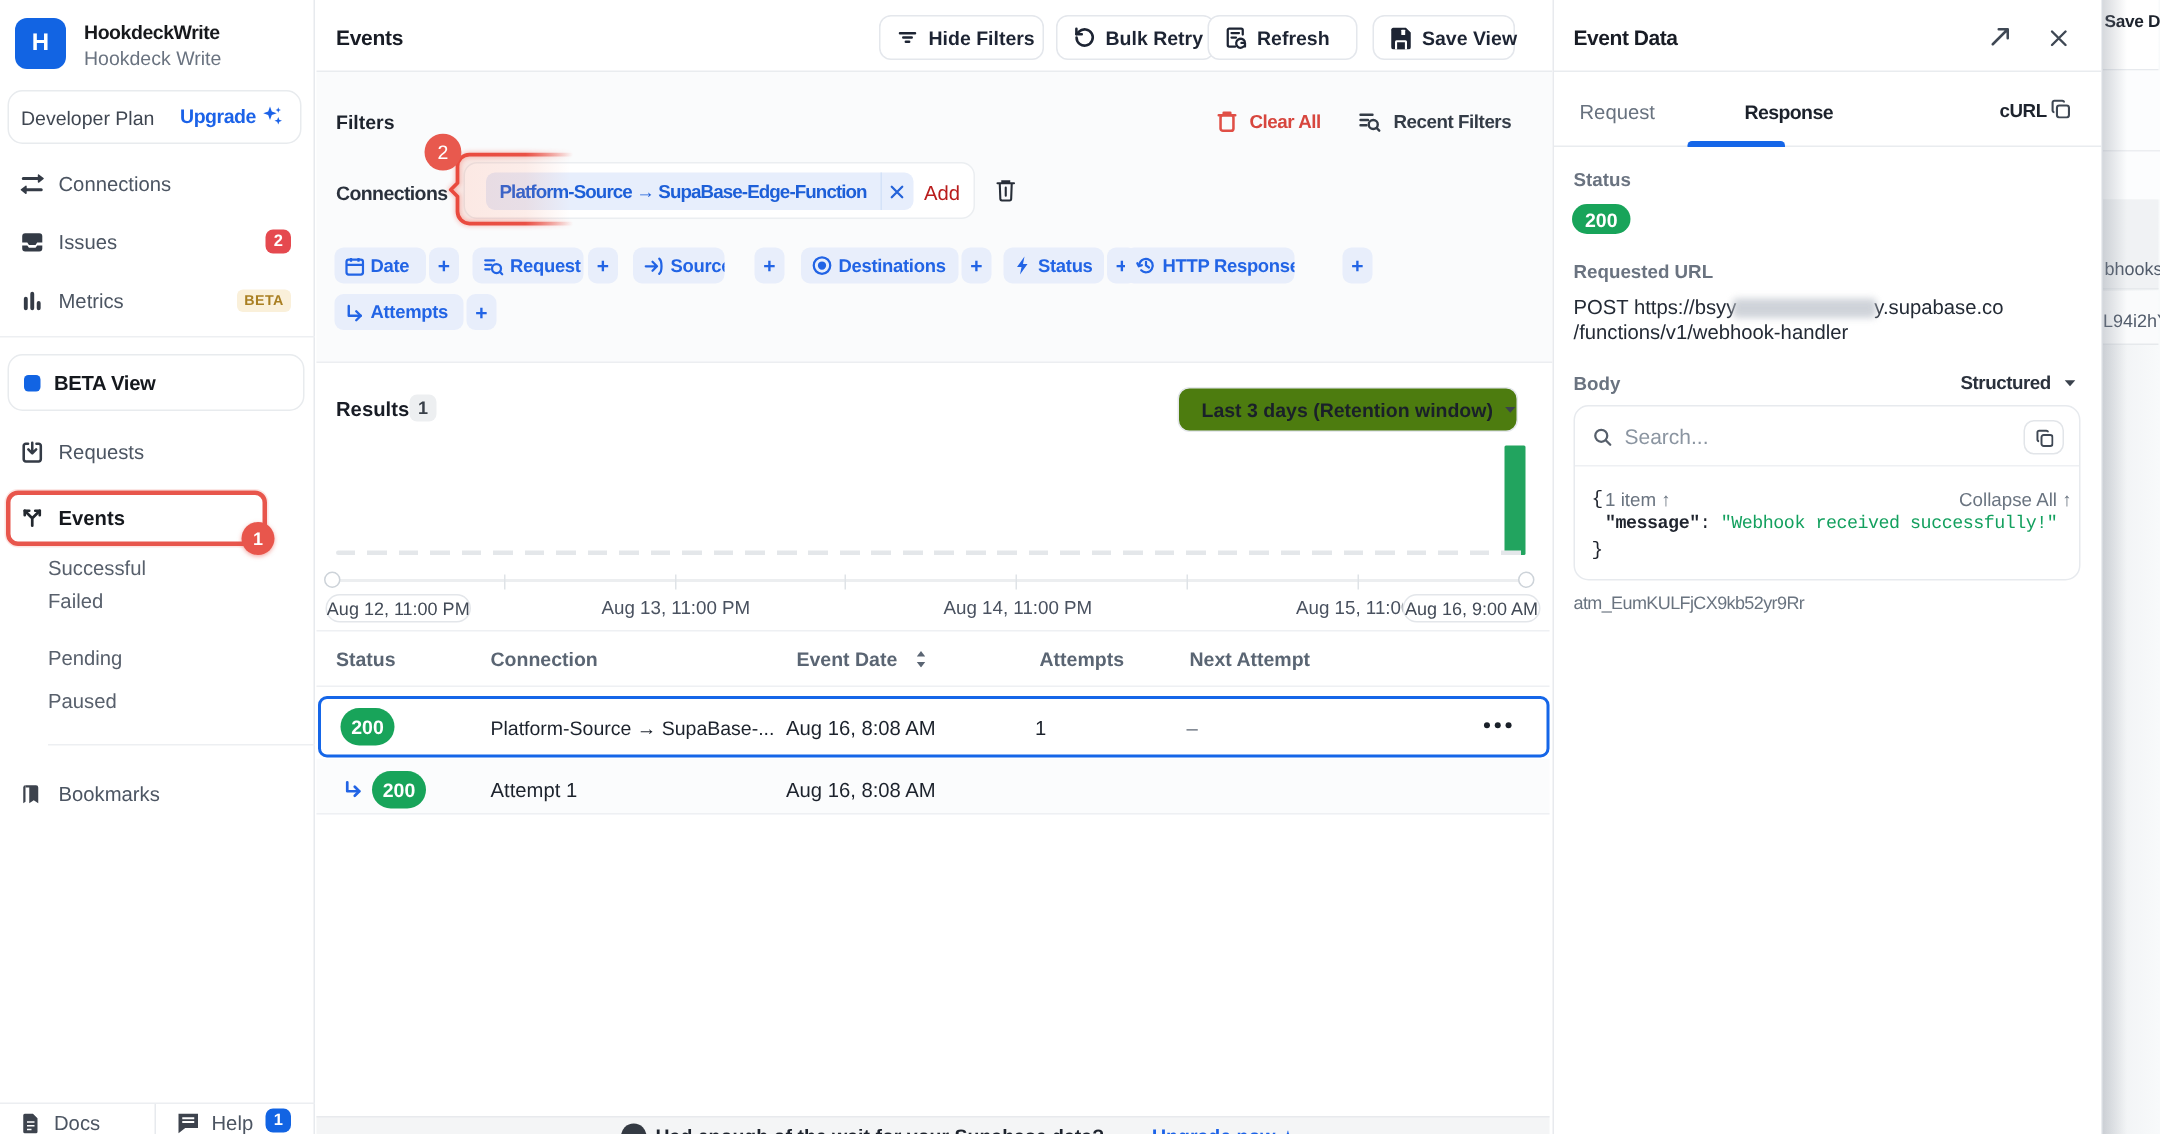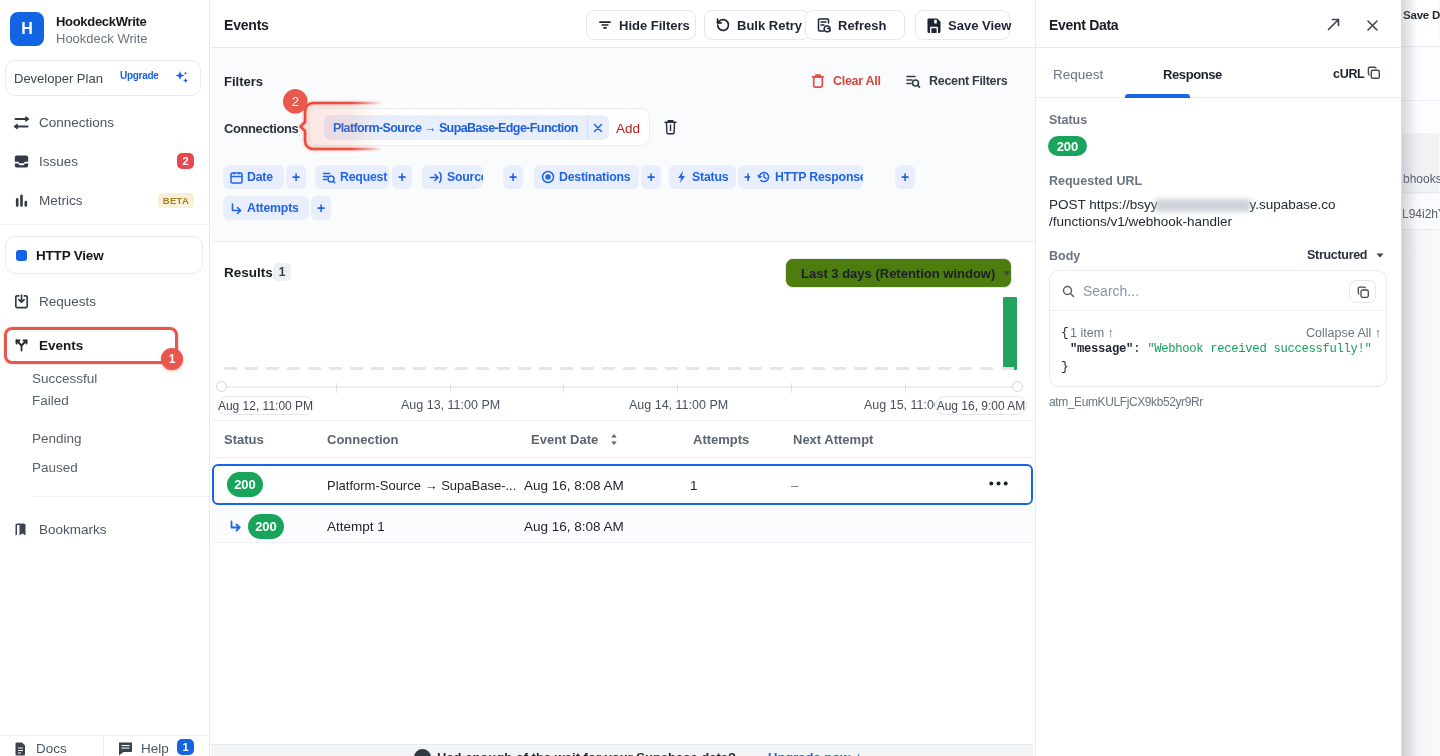--- a/index.html
+++ b/index.html
@@ -102,21 +102,21 @@
 </head>
 <body>
 <div id="app">
 
 <div id="sidebar">
   <div class="logo">H</div>
   <div class="wsname">HookdeckWrite</div>
   <div class="wssub">Hookdeck Write</div>
   <div class="plancard"></div>
   <div class="plantext">Developer Plan</div>
-  <div class="upgrade" style="font-size:10px;letter-spacing:-0.3px">Upgrade</div>
+  <div class="upgrade" style="font-size:13px;letter-spacing:-0.3px">Upgrade</div>
   <svg class="abs" style="left:174px;top:70px" width="15" height="15" viewBox="0 0 15 15" fill="#1b62e8">
         <path d="M6 1l1.2 3.3L10.5 5.5 7.2 6.7 6 10 4.8 6.7 1.5 5.5l3.3-1.2z"></path>
         <path d="M11.5 8l.7 1.8 1.8.7-1.8.7-.7 1.8-.7-1.8-1.8-.7 1.8-.7z"></path>
         <path d="M11.5 1.5l.5 1.3 1.3.5-1.3.5-.5 1.3-.5-1.3-1.3-.5 1.3-.5z"></path>
       </svg>
 
   <div class="navitem" style="top:106px">
     <svg class="ico" viewBox="0 0 17 17" fill="#343b46">
           <path d="M2.5 5.2h9.7V3.8c0-.4.45-.6.75-.35l3.1 2.35c.25.2.25.6 0 .8l-3.1 2.35c-.3.25-.75.03-.75-.35V7.2H2.5a1 1 0 0 1 0-2z" transform="translate(0,-1.2)"></path>
           <path d="M14.5 10.3H4.8V8.9c0-.4-.45-.6-.75-.35l-3.1 2.35c-.25.2-.25.6 0 .8l3.1 2.35c.3.25.75.03.75-.35v-1.4h9.7a1 1 0 0 0 0-2z" transform="translate(0,1.2)"></path>
@@ -134,21 +134,21 @@
   <div class="navitem" style="top:184px">
     <svg class="ico" viewBox="0 0 17 17" fill="none" stroke="#343b46" stroke-width="2.6" stroke-linecap="round">
           <path d="M4.2 7.2v6.3M8.5 3.8v9.7M12.8 10v3.5"></path>
         </svg>
     <span class="lbl">Metrics</span>
     <div class="badge-beta" style="top:8.5px">BETA</div>
   </div>
   <div class="divider" style="left:0;top:224px;width:210px"></div>
   <div class="httpcard">
         <div class="sq"></div>
-        <span class="lbl">HTTP View</span>
+        <span class="lbl">BETA View</span>
       </div>
   <div class="navitem" style="top:285px">
     <svg class="ico" viewBox="0 0 17 17" fill="none" stroke="#343b46" stroke-width="1.7" stroke-linecap="round" stroke-linejoin="round">
           <path d="M5.7 2.8H4.2a1.4 1.4 0 0 0-1.4 1.4v9a1.4 1.4 0 0 0 1.4 1.4h8.6a1.4 1.4 0 0 0 1.4-1.4v-9a1.4 1.4 0 0 0-1.4-1.4h-1.5"></path>
           <path d="M8.5 2.2v7M5.9 6.6l2.6 2.6 2.6-2.6"></path>
         </svg>
     <span class="lbl">Requests</span>
   </div>
   <div class="eventsbox"></div>
   <div class="navitem" style="top:329px">

